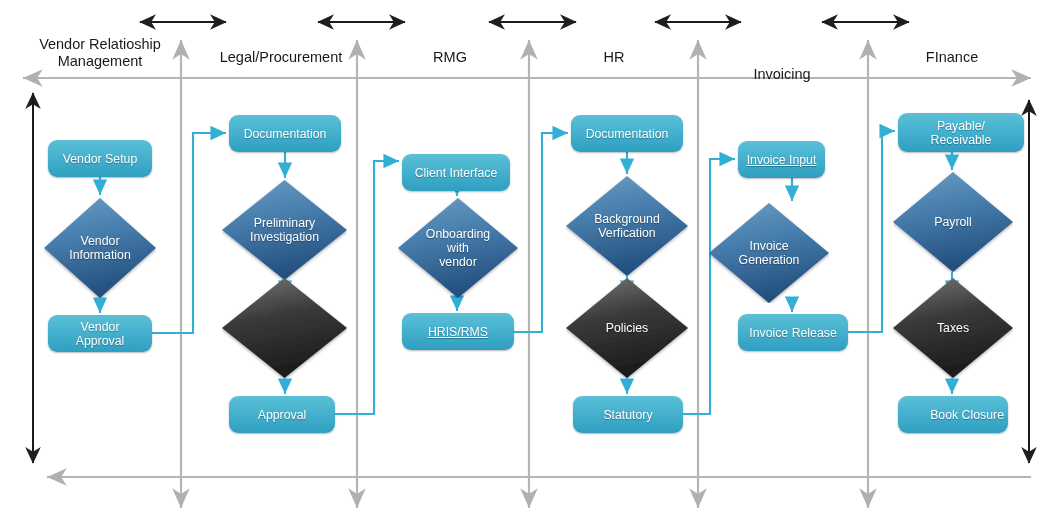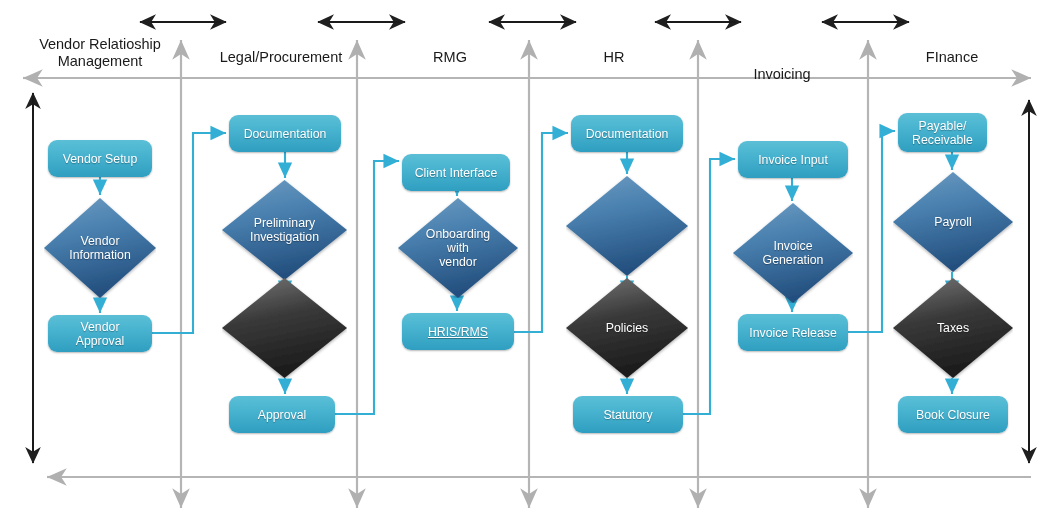--- a/index.html
+++ b/index.html
@@ -159,35 +159,36 @@
       <div class="node rect" style="left: 402px; top: 154px; width: 108px; height: 37px;"><span>Client Interface</span></div>
       <div class="node diamond" style="left: 398px; top: 198px; width: 120px; height: 100px;"><svg class="diamond-shape" viewBox="0 0 120 100" preserveAspectRatio="none">
           <polygon points="60,0 120,50 60,100 0,50" fill="url(#gradDiamondBlue)" filter="url(#softShadow)"></polygon>
         </svg><div class="diamond-label">Onboarding
 with
 vendor</div></div>
       <div class="node rect" style="left: 402px; top: 313px; width: 112px; height: 37px; text-decoration: underline;"><span>HRIS/RMS</span></div>
       <div class="node rect" style="left: 571px; top: 115px; width: 112px; height: 37px;"><span>Documentation</span></div>
       <div class="node diamond" style="left: 566px; top: 176px; width: 122px; height: 100px;"><svg class="diamond-shape" viewBox="0 0 122 100" preserveAspectRatio="none">
           <polygon points="61,0 122,50 61,100 0,50" fill="url(#gradDiamondBlue)" filter="url(#softShadow)"></polygon>
-        </svg></div>
+        </svg><div class="diamond-label">Background
+Verfication</div></div>
       <div class="node diamond" style="left: 566px; top: 278px; width: 122px; height: 100px;"><svg class="diamond-shape" viewBox="0 0 122 100" preserveAspectRatio="none">
           <polygon points="61,0 122,50 61,100 0,50" fill="url(#gradDiamondDark)" filter="url(#softShadow)"></polygon>
         </svg><div class="diamond-label">Policies</div></div>
       <div class="node rect" style="left: 573px; top: 396px; width: 110px; height: 37px;"><span>Statutory</span></div>
-      <div class="node rect" style="left: 738px; top: 141px; width: 110px; height: 37px;"><span>Invoice Input</span></div>
-      <div class="node diamond" style="left: 733px; top: 203px; width: 120px; height: 100px;"><svg class="diamond-shape" viewBox="0 0 120 100" preserveAspectRatio="none">
+      <div class="node rect" style="left: 738px; top: 141px; width: 87px; height: 37px; text-decoration: underline;"><span>Invoice Input</span></div>
+      <div class="node diamond" style="left: 709px; top: 203px; width: 120px; height: 100px;"><svg class="diamond-shape" viewBox="0 0 120 100" preserveAspectRatio="none">
           <polygon points="60,0 120,50 60,100 0,50" fill="url(#gradDiamondBlue)" filter="url(#softShadow)"></polygon>
         </svg><div class="diamond-label">Invoice
 Generation</div></div>
       <div class="node rect" style="left: 738px; top: 314px; width: 110px; height: 37px;"><span>Invoice Release</span></div>
-      <div class="node rect" style="left: 898px; top: 113px; width: 89px; height: 39px;"><span>Payable/
+      <div class="node rect" style="left: 898px; top: 113px; width: 126px; height: 39px;"><span>Payable/
 Receivable</span></div>
       <div class="node diamond" style="left: 893px; top: 172px; width: 120px; height: 100px;"><svg class="diamond-shape" viewBox="0 0 120 100" preserveAspectRatio="none">
           <polygon points="60,0 120,50 60,100 0,50" fill="url(#gradDiamondBlue)" filter="url(#softShadow)"></polygon>
         </svg><div class="diamond-label">Payroll</div></div>
       <div class="node diamond" style="left: 893px; top: 278px; width: 120px; height: 100px;"><svg class="diamond-shape" viewBox="0 0 120 100" preserveAspectRatio="none">
           <polygon points="60,0 120,50 60,100 0,50" fill="url(#gradDiamondDark)" filter="url(#softShadow)"></polygon>
         </svg><div class="diamond-label">Taxes</div></div>
-      <div class="node rect" style="left: 898px; top: 396px; width: 110px; height: 37px;"><span>Book Closure</span></div>
+      <div class="node rect" style="left: 898px; top: 396px; width: 110px; height: 37px; justify-content: flex-end;"><span>Book Closure</span></div>
     </div>
 
 </div>
 
 </body></html>

